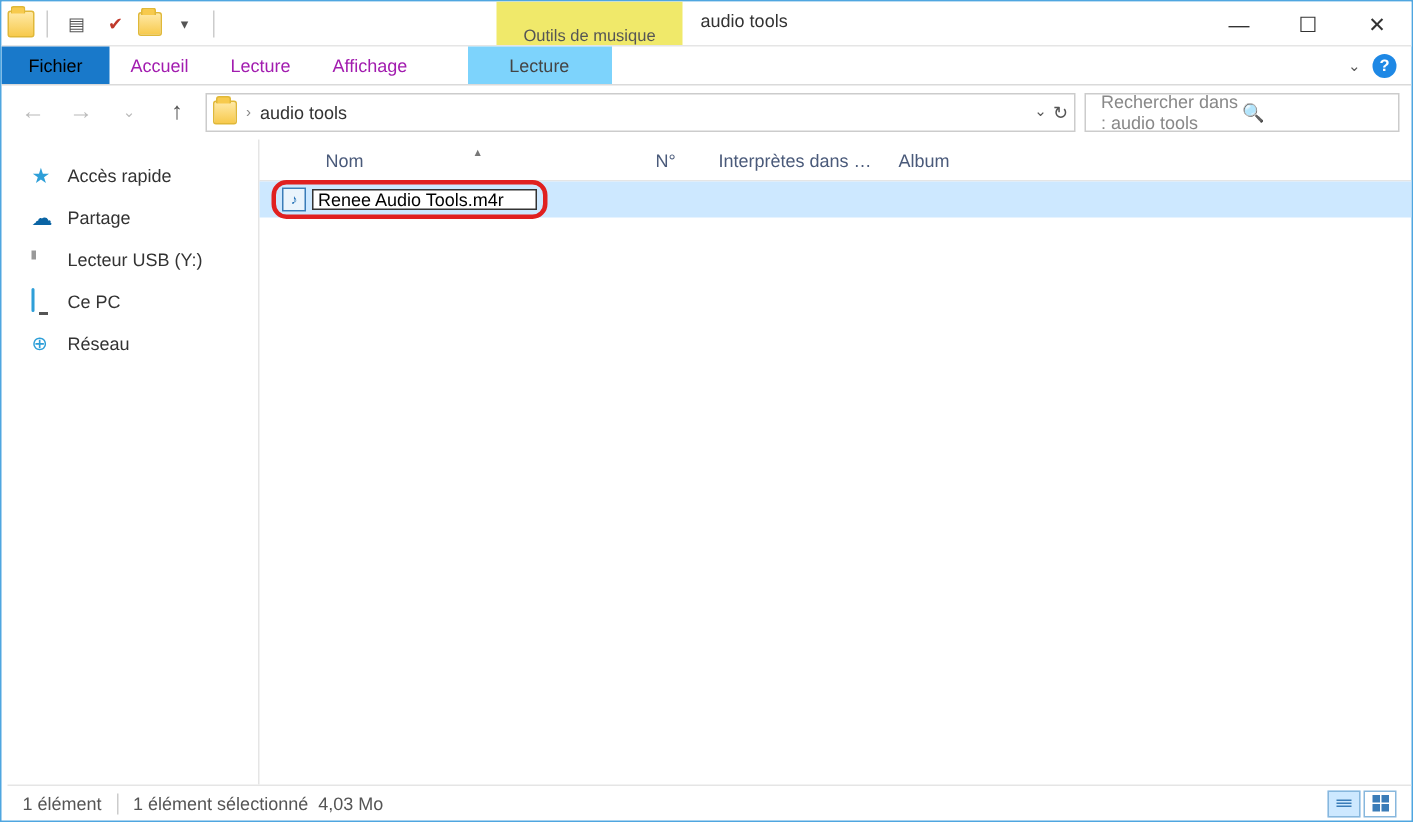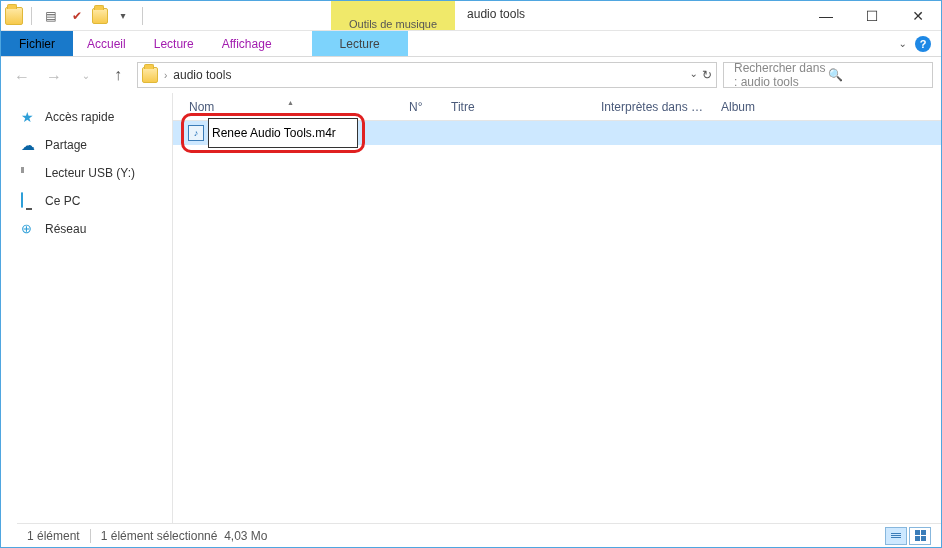--- a/index.html
+++ b/index.html
@@ -47,34 +47,34 @@
 .cloud-ico { color:#0a64a4; font-size:14px; }
 .pc-ico { width:16px; height:12px; border:1px solid #2e9fd8; border-radius:1px; position:relative; background:#e8f3fb; }
 .pc-ico::after { content:""; position:absolute; bottom:-3px; left:4px; width:6px; height:2px; background:#555; }
 .usb-ico { width:16px; height:10px; background:#666; border-radius:1px; position:relative; }
 .usb-ico::after { content:""; position:absolute; right:-3px; top:2px; width:3px; height:6px; background:#999; }
 .net-ico { color:#2e9fd8; font-size:13px; }
 
 .content { flex:1; display:flex; flex-direction:column; }
 .cols { height:28px; border-bottom:1px solid #e5e5e5; display:flex; align-items:center; color:#4a5a7a; padding-left:8px; }
 .col { padding:0 8px; border-right:1px solid transparent; position:relative; }
-.col-nom { width:220px; }
+.col-nom { width:220px;margin-left:28px; }
 .col-no { width:42px; }
 .col-titre { width:150px; }
 .col-interp { width:120px; white-space:nowrap; overflow:hidden; text-overflow:ellipsis; }
 .col-album { }
 .sort-ind { position:absolute; top:-1px; left:50%; transform:translateX(-50%); font-size:7px; color:#777; }
 
 .filerow { height:24px; display:flex; align-items:center; padding-left:8px; background:#cde8ff; }
 .file-ico { width:16px; height:16px; border:1px solid #3a7cb8; background:#eaf4fc; display:flex; align-items:center; justify-content:center; color:#1e6db5; font-size:9px; margin-right:4px; }
 .rename-wrap { border:3px solid #e02020; border-radius:10px; padding:2px 4px; display:inline-flex; align-items:center; }
-.rename-input { height:30px; border:1px solid #333; background:#fff; padding:0 3px; font-size:12px; width:150px; outline:none; }
-
-
-.status { position:absolute; bottom:0; left:16px; right:0; height:24px; border-top:1px solid #e5e5e5; display:flex; align-items:center; padding:0 10px; color:#555; font-size:11px; }
+.rename-input { height:14px; border:1px solid #333; background:#fff; padding:0 3px; font-size:12px; width:150px; outline:none; }
+
+
+.status { position:absolute; bottom:0; left:4px; right:0; height:24px; border-top:1px solid #e5e5e5; display:flex; align-items:center; padding:0 10px; color:#555; font-size:11px; }
 .status-sep { width:1px; height:14px; background:#ccc; margin:0 10px; }
 .view-btns { margin-left:auto; display:flex; gap:2px; }
 .view-btn { width:22px; height:18px; border:1px solid #87b7dd; display:flex; align-items:center; justify-content:center; }
 .view-btn.active { background:#cde8ff; }
 .view-lines { display:flex; flex-direction:column; gap:1px; }
 .view-lines i { width:10px; height:1px; background:#3a7cb8; display:block; }
 .view-grid { display:grid; grid-template-columns:repeat(2,5px); gap:1px; }
 .view-grid i { width:5px; height:5px; background:#3a7cb8; display:block; }
 </style>
 </head>
@@ -157,21 +157,20 @@
     </div>
   </div>
 
   <div class="content">
     <div class="cols">
       <div class="col col-nom">
         <span>Nom</span>
         <span class="sort-ind">▲</span>
       </div>
       <div class="col col-no">N°</div>
-      <div class="col col-titre">Titre</div>
       <div class="col col-interp">Interprètes dans p...</div>
       <div class="col col-album">Album</div>
     </div>
 
     <div class="filerow">
       <span class="rename-wrap">
         <span class="file-ico">♪</span>
         <input class="rename-input" value="Renee Audio Tools.m4r" style="">
       </span>
     </div>

